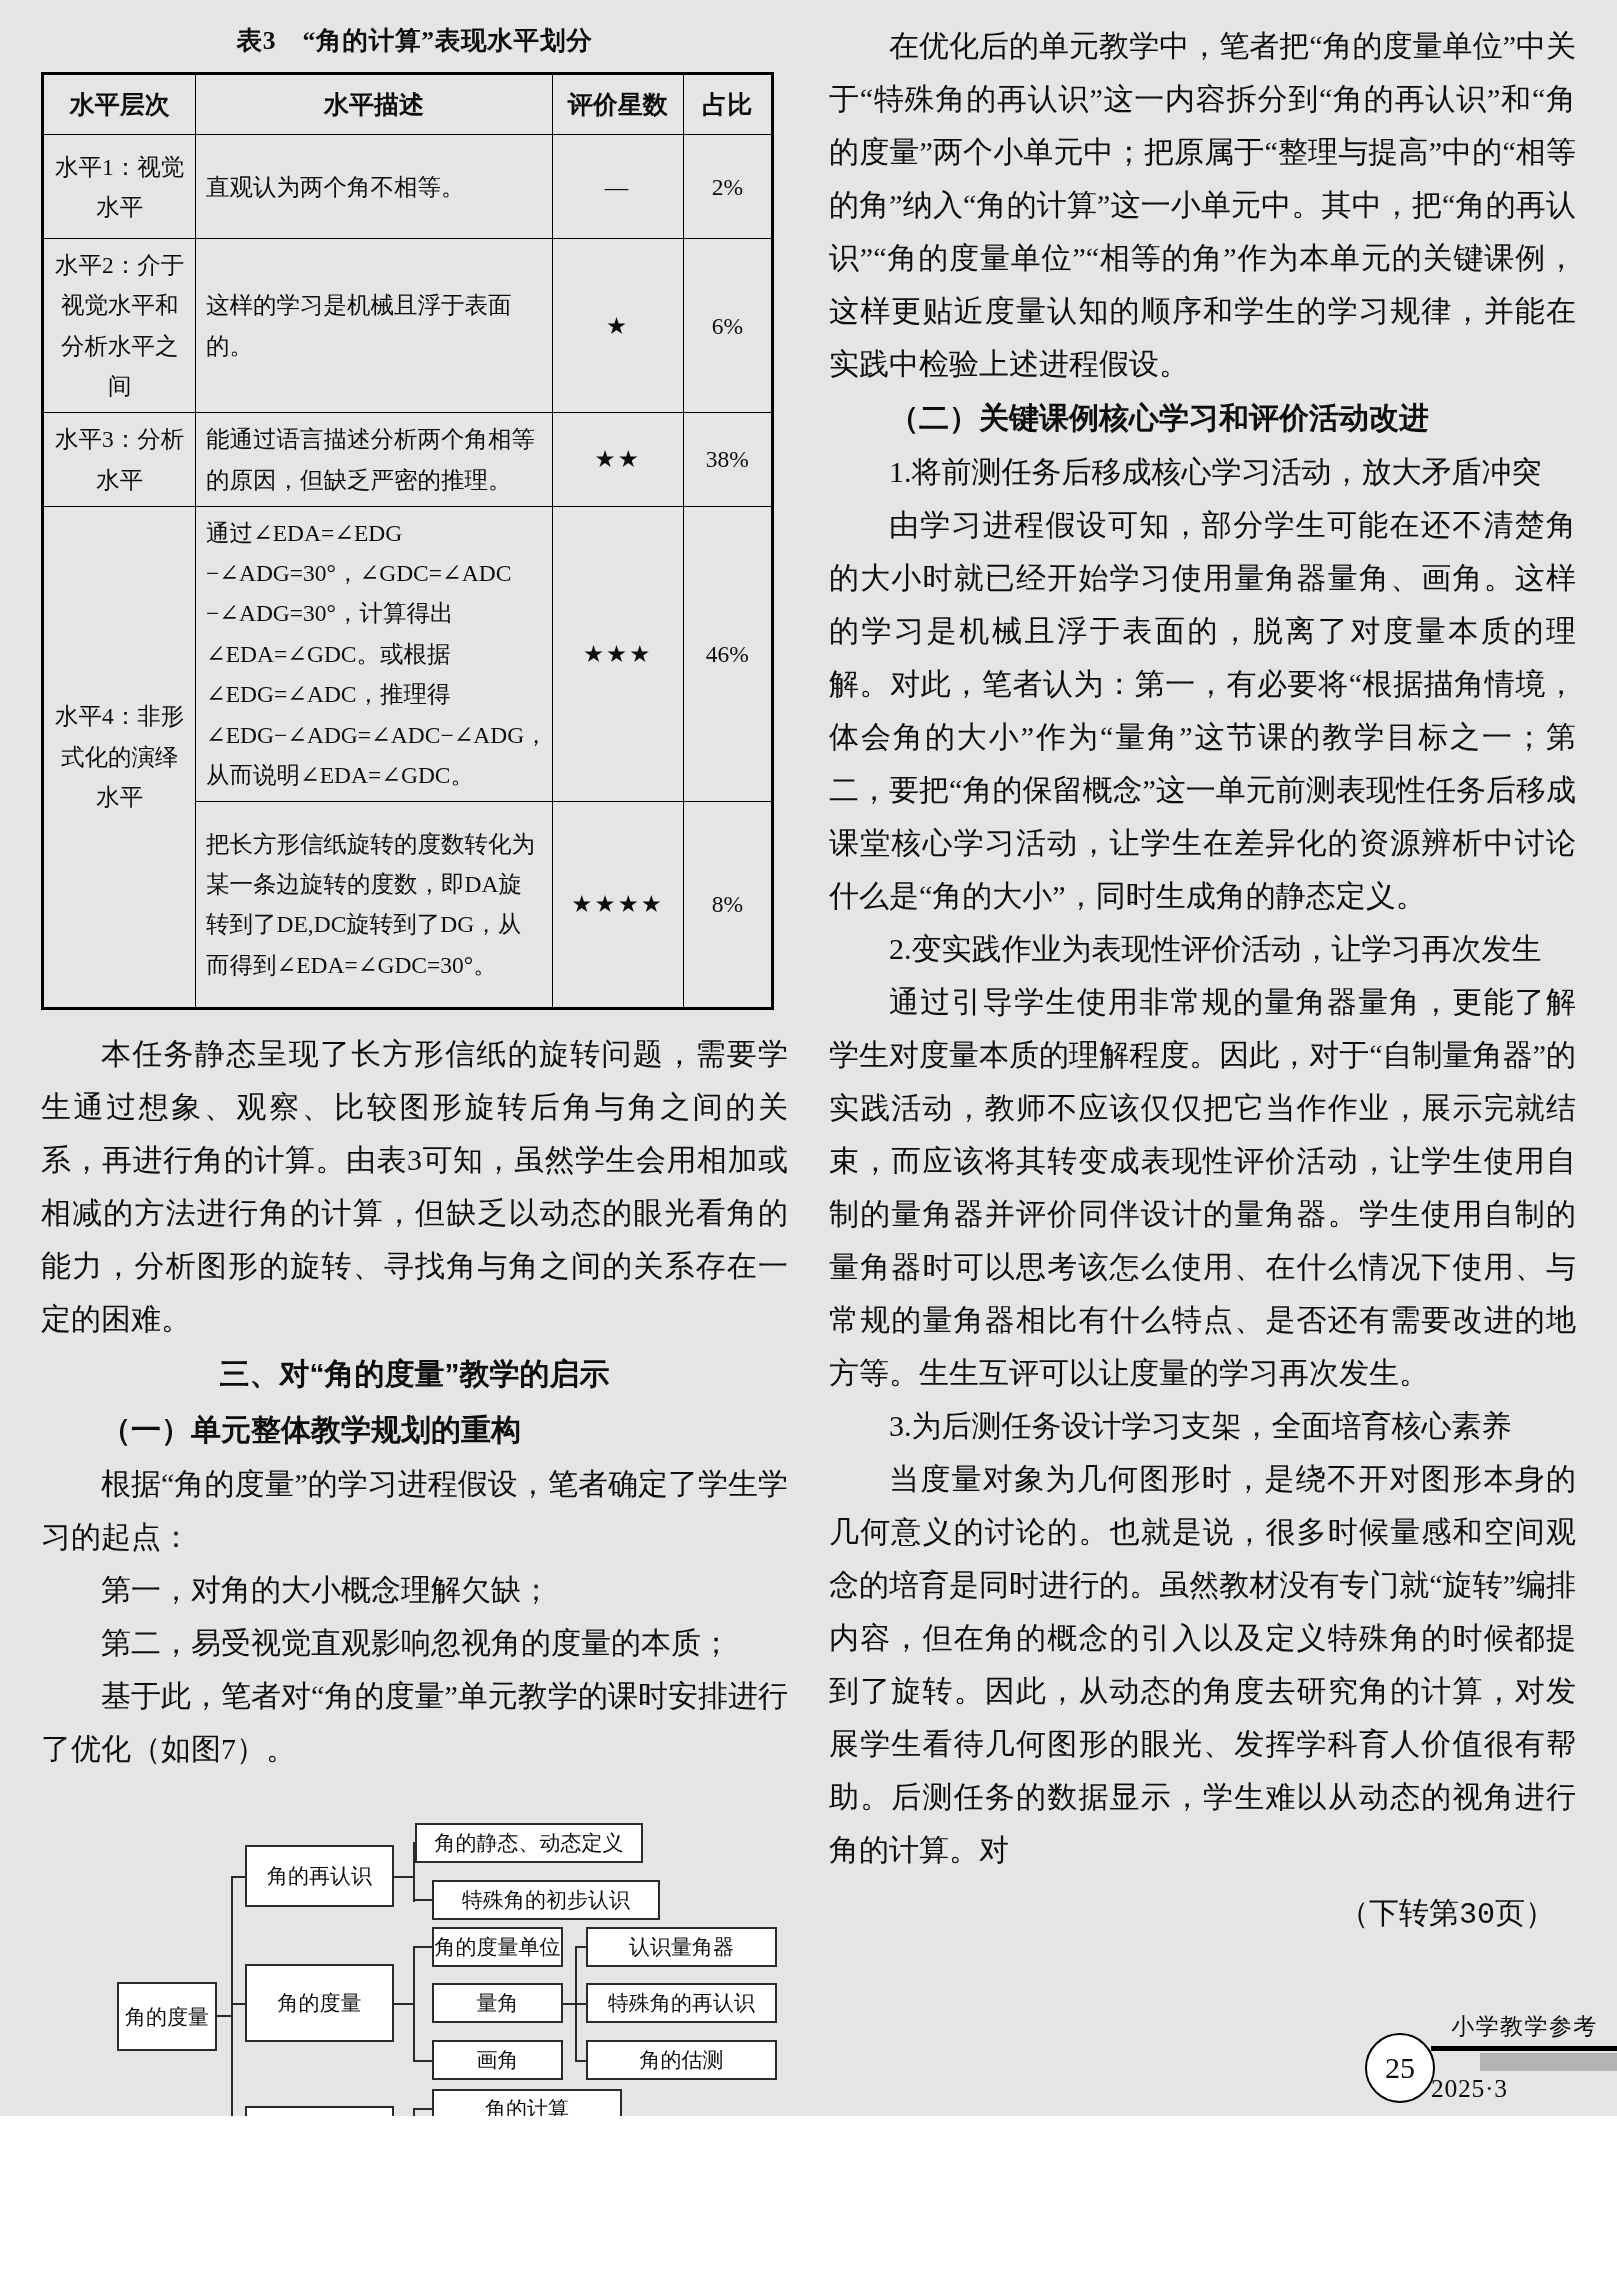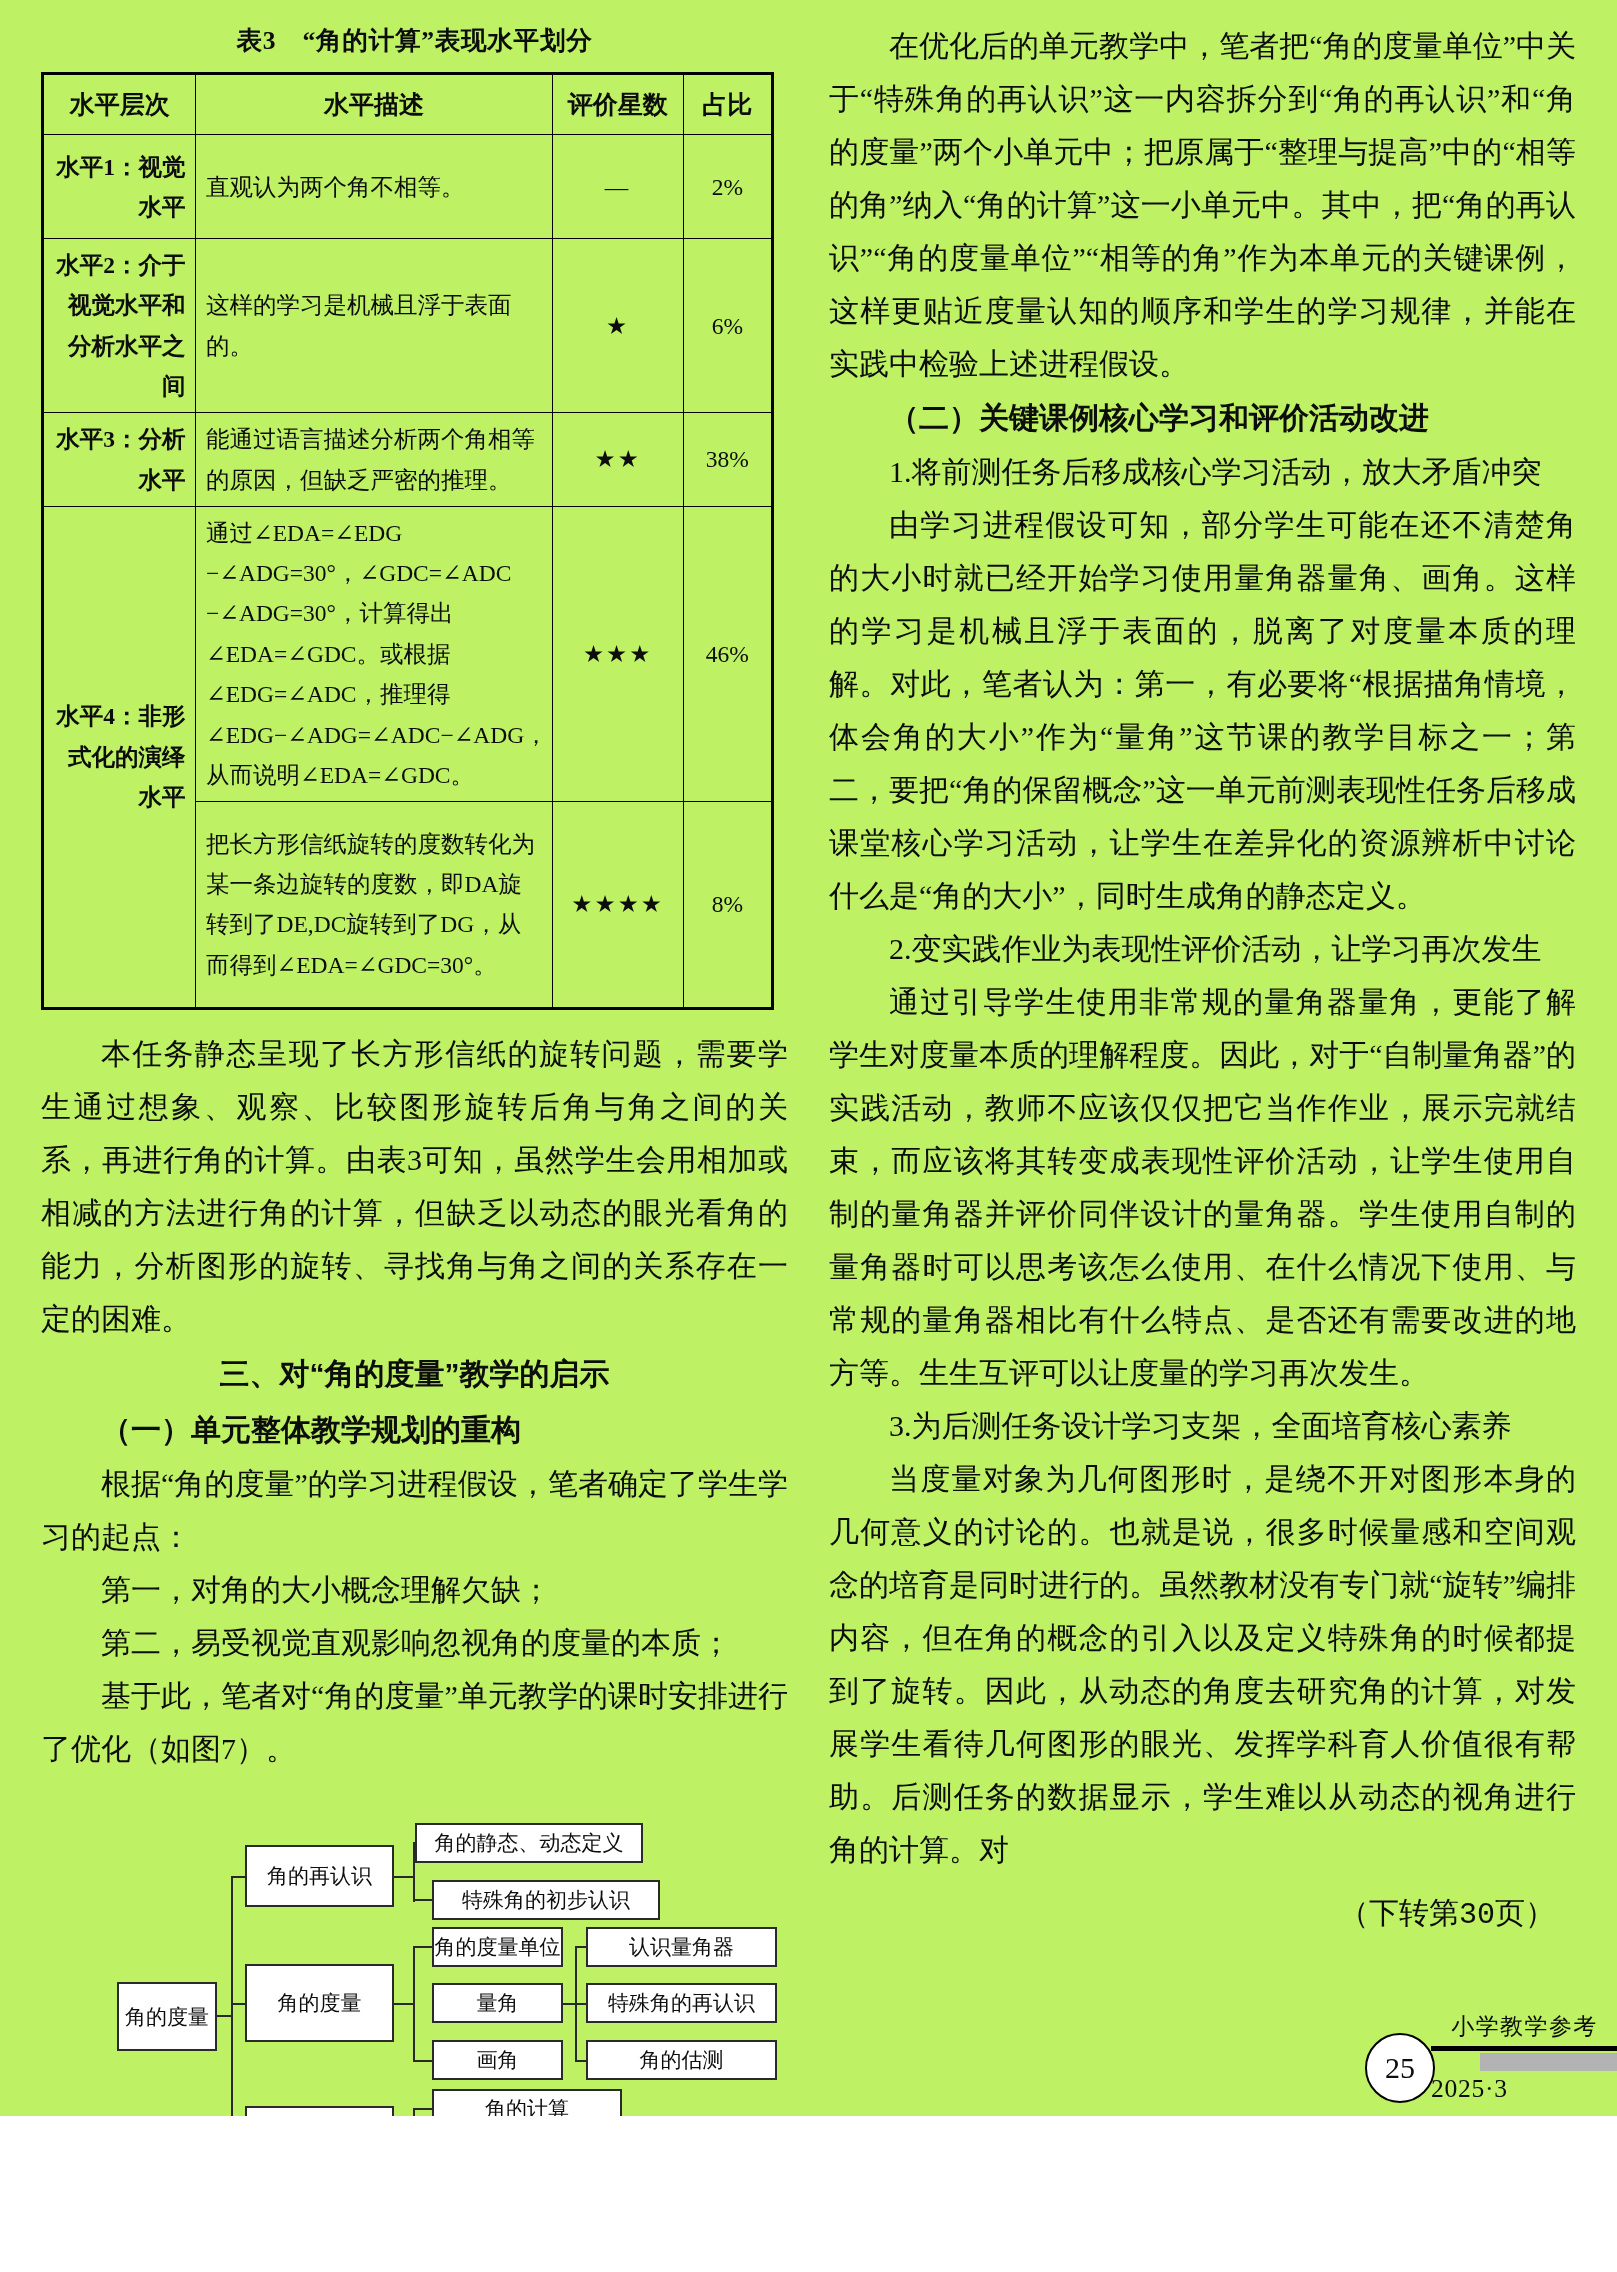--- a/index.html
+++ b/index.html
@@ -1,19 +1,19 @@
 <!DOCTYPE html>
 <html style="font-size:11px"><head>
 <meta charset="utf-8">
 <style>
   html,body{margin:0;padding:0;background:#fff;}
   .page{
     position:relative;
     width:1618px;height:2116px;
-    background:#bef264;color:#0d0d0d;
+    background:#e5e5e5;color:#0d0d0d;
     font-family:"Liberation Serif","DejaVu Serif",serif;
     overflow:hidden;
     box-sizing:border-box;
     padding:19.4px 41px 0 41px;
   }
   .columns{display:flex;gap:41px;}
   .col{width:747px;box-sizing:border-box;}
 
   
   .tbl-title{
@@ -28,21 +28,21 @@
     border:1.4px solid #000;
     font-size:23.5px;line-height:1.72;
     padding:5.5px 9.7px;box-sizing:border-box;
     vertical-align:middle;
   }
   th.c-level{width:151px;}
   th.c-desc{width:351px;}
   th.c-stars{width:129px;}
   th.c-pct{width:88px;}
   table.level-table th{font-weight:bold;text-align:center;font-size:25px;}
-  td.level-cell{text-align:right;font-weight:bold;}
+  td.level-cell{text-align:center;}
   td.desc-cell{text-align:left;}
   td.stars-cell{text-align:center;font-size:25.6px;letter-spacing:2.1px;}
   td.pct-cell{text-align:center;}
   tr.rh{height:61px;}
   tr.r1{height:104px;}
   tr.r2{height:130px;}
   tr.r3{height:94px;}
   tr.r4a{height:234px;}
   tr.r4b{height:207px;}
 

